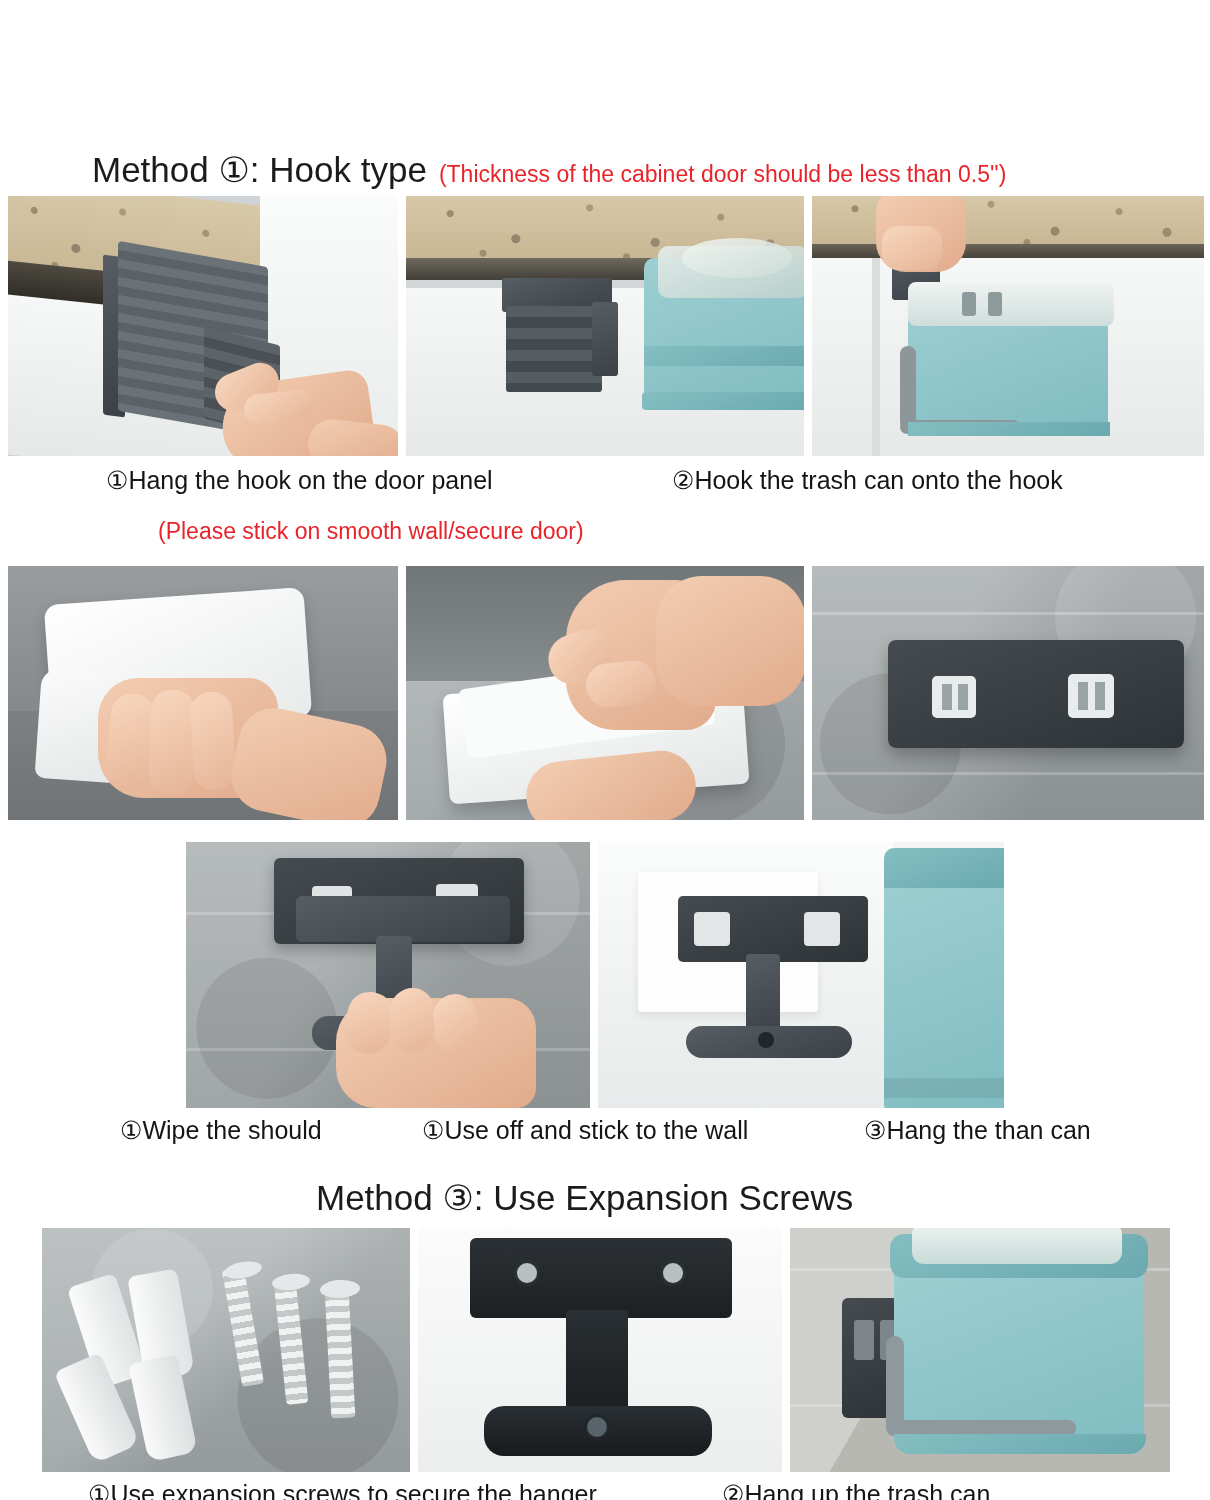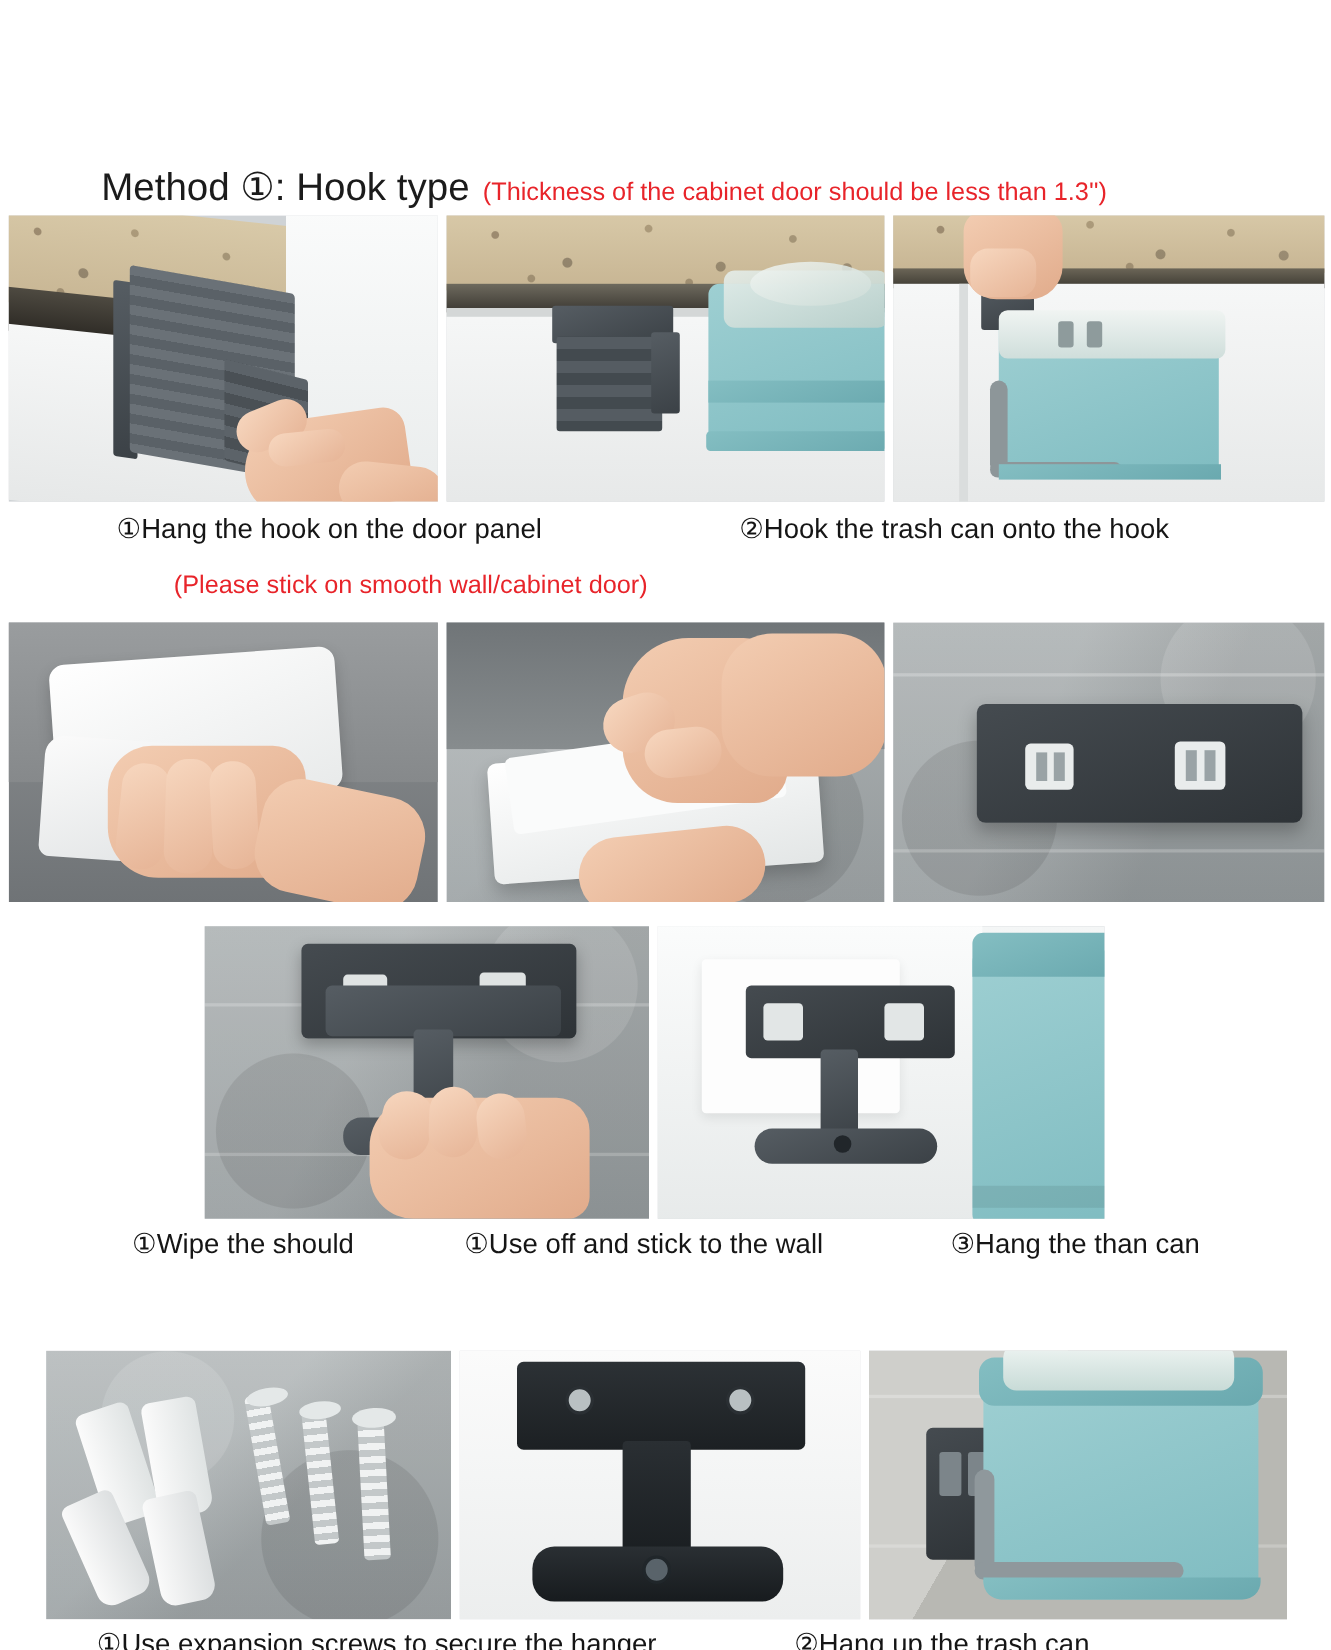--- a/index.html
+++ b/index.html
@@ -115,21 +115,21 @@
   .round { border-radius: 50%; }
 </style>
 </head>
 <body>
 
 <div class="page">
 
 
   <div class="method-head" style="left:92px; top:150px;justify-content:flex-end;">
     <span class="method-title">Method ①: Hook type</span>
-    <span class="method-note">(Thickness of the cabinet door should be less than 1.3'')</span>
+    <span class="method-note">(Thickness of the cabinet door should be less than 0.5'')</span>
   </div>
 
   <div class="photo" style="left:8px; top:196px; width:390px; height:260px;">
     <div class="scene">
       <div class="blk granite" style="left:-5px; top:-4px; width:260px; height:96px; transform:skewY(6deg);"></div>
       <div class="blk" style="left:-5px; top:78px; width:262px; height:40px; background:linear-gradient(180deg,#4e4a41,#2b2823); transform:skewY(6deg);"></div>
       <div class="blk white-panel" style="left:-5px; top:112px; width:268px; height:160px; transform:skewY(6deg);"></div>
       <div class="blk" style="left:252px; top:-5px; width:150px; height:270px; background:linear-gradient(180deg,#fafbfb,#e9ecec);"></div>
       <div class="blk darkplastic" style="left:95px; top:60px; width:22px; height:160px; transform:skewY(8deg); border-radius:3px;"></div>
       <div class="blk darkplastic" style="left:110px; top:58px; width:150px; height:170px; transform:skewY(10deg); border-radius:4px;
@@ -180,21 +180,21 @@
       <div class="blk" style="left:88px; top:150px; width:16px; height:84px; border-radius:8px; background:#8d9699;"></div>
       <div class="blk" style="left:88px; top:224px; width:120px; height:14px; border-radius:8px; background:#8d9699;"></div>
       <div class="blk teal-d" style="left:96px; top:226px; width:202px; height:14px;"></div>
     </div>
   </div>
 
   <div class="caption" style="left:672px; top:466px;">②Hook the trash can onto the hook</div>
   <div class="caption" style="left:106px; top:466px;">①Hang the hook on the door panel</div>
 
   <div class="method-head" style="left:146px; top:518px;">
-    <span class="method-note">(Please stick on smooth wall/cabinet door)</span>
+    <span class="method-note">(Please stick on smooth wall/secure door)</span>
   </div>
 
   <div class="photo" style="left:8px; top:566px; width:390px; height:254px;">
     <div class="scene" style="background:linear-gradient(180deg,#8f9294,#6f7376);">
       <div class="blk" style="left:-5px; top:-5px; width:400px; height:150px; background:linear-gradient(180deg,#9a9d9f,#86898b);"></div>
       <div class="blk" style="left:40px; top:30px; width:260px; height:130px; background:linear-gradient(160deg,#ffffff,#e8eaea);
            border-radius:14px; transform:rotate(-4deg); box-shadow:0 6px 14px rgba(0,0,0,.18);"></div>
       <div class="blk" style="left:30px; top:110px; width:240px; height:110px; background:linear-gradient(160deg,#fbfbfb,#dcdfe0);
            border-radius:18px 18px 30px 10px; transform:rotate(4deg);"></div>
       <div class="blk skin" style="left:90px; top:112px; width:180px; height:120px; border-radius:40px 30px 18px 46px;"></div>
@@ -263,20 +263,24 @@
       <div class="blk teal" style="left:286px; top:22px; width:130px; height:250px; border-radius:10px 0 0 10px;"></div>
       <div class="blk teal-d" style="left:286px; top:6px; width:132px; height:40px; border-radius:10px 0 0 0;"></div>
       <div class="blk" style="left:286px; top:236px; width:132px; height:20px; background:rgba(0,0,0,.08);"></div>
     </div>
   </div>
 
   <div class="caption" style="left:120px; top:1116px;">①Wipe the should</div>
   <div class="caption" style="left:422px; top:1116px;">①Use off and stick to the wall</div>
   <div class="caption" style="left:864px; top:1116px;">③Hang the than can</div>
 
+  <div class="method-head" style="left:316px; top:1178px;">
+    <span class="method-title">Method ③: Use Expansion  Screws</span>
+    <span class="method-note"></span>
+  </div>
 
   <div class="photo" style="left:42px; top:1228px; width:368px; height:244px;">
     <div class="scene stone">
       <div class="blk" style="left:40px; top:50px; width:50px; height:106px; background:linear-gradient(90deg,#fbfbfb,#dfe3e3);
            border-radius:8px 8px 14px 14px; transform:rotate(-18deg);"></div>
       <div class="blk" style="left:94px; top:44px; width:50px; height:106px; background:linear-gradient(90deg,#fbfbfb,#dfe3e3);
            border-radius:8px 8px 14px 14px; transform:rotate(-10deg);"></div>
       <div class="blk" style="left:30px; top:130px; width:50px; height:100px; background:linear-gradient(90deg,#fafafa,#dcdfe0);
            border-radius:8px 8px 14px 14px; transform:rotate(-24deg);"></div>
       <div class="blk" style="left:96px; top:130px; width:50px; height:100px; background:linear-gradient(90deg,#fafafa,#dcdfe0);

